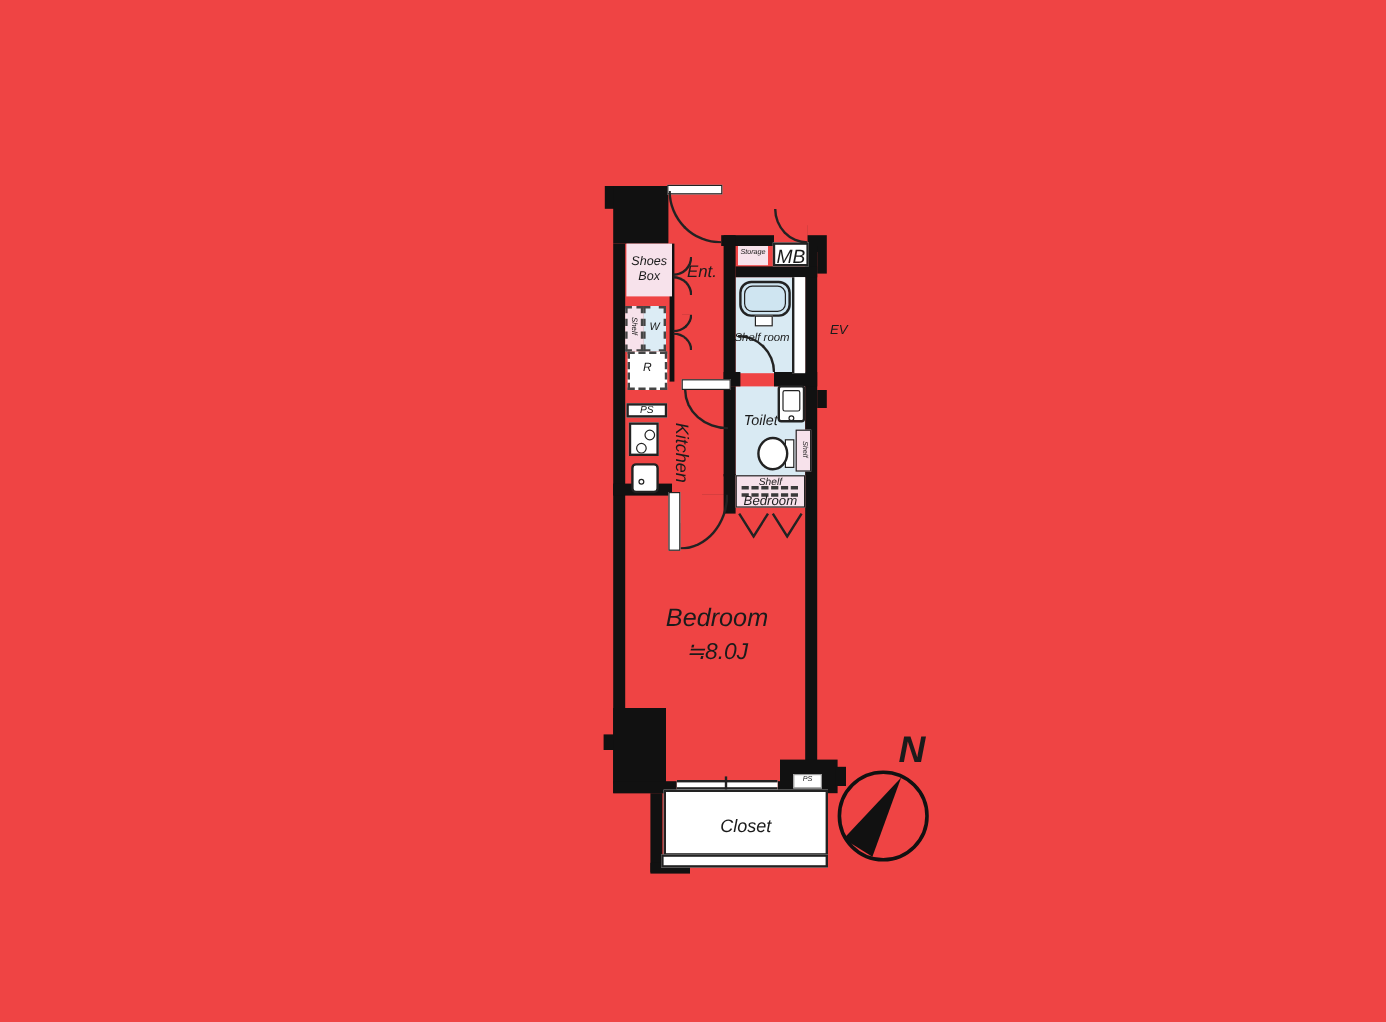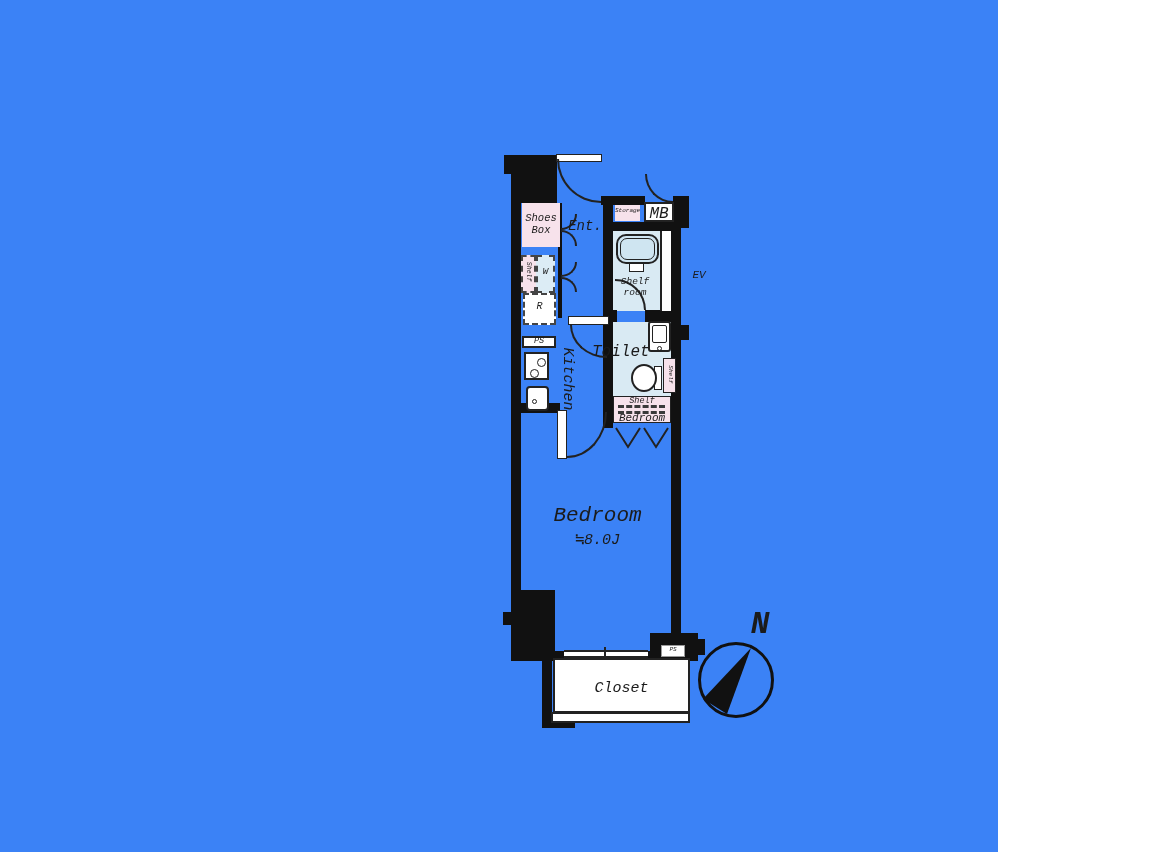--- a/index.html
+++ b/index.html
@@ -1,17 +1,17 @@
 <!DOCTYPE html>
 <html><head>
 <meta charset="utf-8">
 <style>
   html,body{margin:0;padding:0;background:#ffffff;}
-  #stage{position:relative;width:998px;height:852px;background:#3b82f6;overflow:hidden;
-         font-family:Liberation Mono, monospace;}
+  #stage{position:relative;width:1155px;height:852px;background:#ef4444;overflow:hidden;
+         font-family:Liberation Sans, sans-serif;}
   .abs{position:absolute;box-sizing:border-box;}
   .w{position:absolute;background:#111;box-sizing:border-box;}
   .fill{position:absolute;box-sizing:border-box;}
   .lbl{position:absolute;box-sizing:border-box;font-style:italic;color:#1b1b1b;
        text-align:center;line-height:1.12;white-space:pre-line;}
   .rot90{transform:rotate(90deg);}
   .arc{position:absolute;box-sizing:border-box;border:0 solid #222;}
   .arc-bl{border-left:2px solid #222;border-bottom:2px solid #222;border-bottom-left-radius:100% 100%;}
   .arc-br{border-right:2px solid #222;border-bottom:2px solid #222;border-bottom-right-radius:100% 100%;}
   .arc-tr{border-top:2px solid #222;border-right:2px solid #222;border-top-right-radius:100% 100%;}
@@ -119,23 +119,23 @@
   <div class="lbl" style="left:565px;top:219px;width:40px;font-size:14px;">Ent.</div>
   <div class="lbl" style="left:615px;top:208px;width:25px;font-size:6px;">Storage</div>
   <div class="lbl" style="left:644px;top:206px;width:30px;font-size:16px;">MB</div>
   <div class="lbl" style="left:612px;top:277px;width:46px;font-size:9.5px;">Shelf room</div>
   <div class="lbl" style="left:688px;top:269px;width:22px;font-size:11px;">EV</div>
   <div class="lbl rot90" style="left:506px;top:268px;width:44px;font-size:6.5px;">Shelf</div>
   <div class="lbl" style="left:536px;top:267px;width:19px;font-size:9px;">W</div>
   <div class="lbl" style="left:523px;top:301px;width:33px;font-size:10px;">R</div>
   <div class="lbl" style="left:522px;top:337px;width:34px;font-size:8.5px;">PS</div>
   <div class="lbl rot90" style="left:537px;top:369px;width:60px;font-size:15px;">Kitchen</div>
-  <div class="lbl" style="left:592px;top:344px;width:44px;font-size:16px;">Toilet</div>
+  <div class="lbl" style="left:612px;top:344px;width:44px;font-size:12px;">Toilet</div>
   <div class="lbl rot90" style="left:652px;top:371px;width:35px;font-size:6px;">Shelf</div>
   <div class="lbl" style="left:613px;top:397px;width:58px;font-size:8.5px;">Shelf</div>
   <div class="lbl" style="left:613px;top:412px;width:58px;font-size:11px;">Bedroom</div>
   <div class="lbl" style="left:535px;top:504px;width:125px;font-size:21px;">Bedroom</div>
-  <div class="lbl" style="left:535px;top:533px;width:125px;font-size:15px;">≒8.0J</div>
+  <div class="lbl" style="left:535px;top:533px;width:125px;font-size:19px;">≒8.0J</div>
   <div class="lbl" style="left:553px;top:681px;width:137px;font-size:15px;">Closet</div>
   <div class="lbl" style="left:661px;top:647px;width:24px;font-size:6px;">PS</div>
   <div class="lbl" style="left:743px;top:608px;width:34px;font-size:31px;font-weight:bold;">N</div>
 
 </div>
 
 </body></html>

